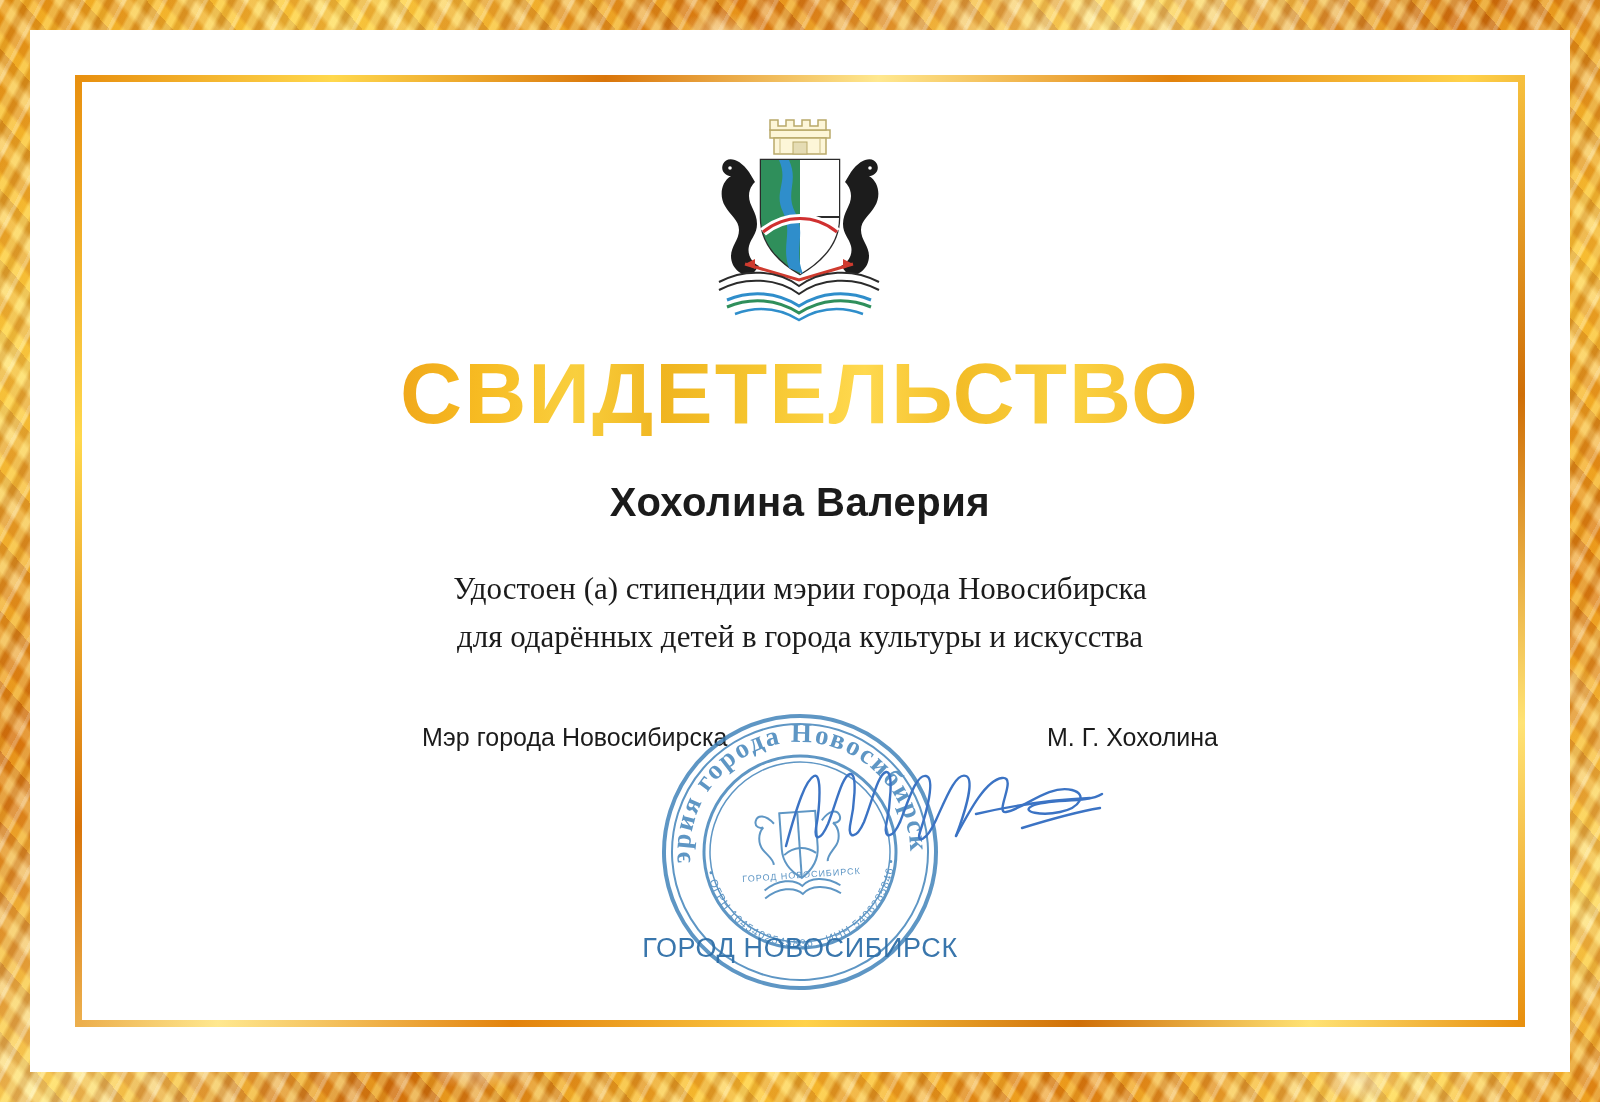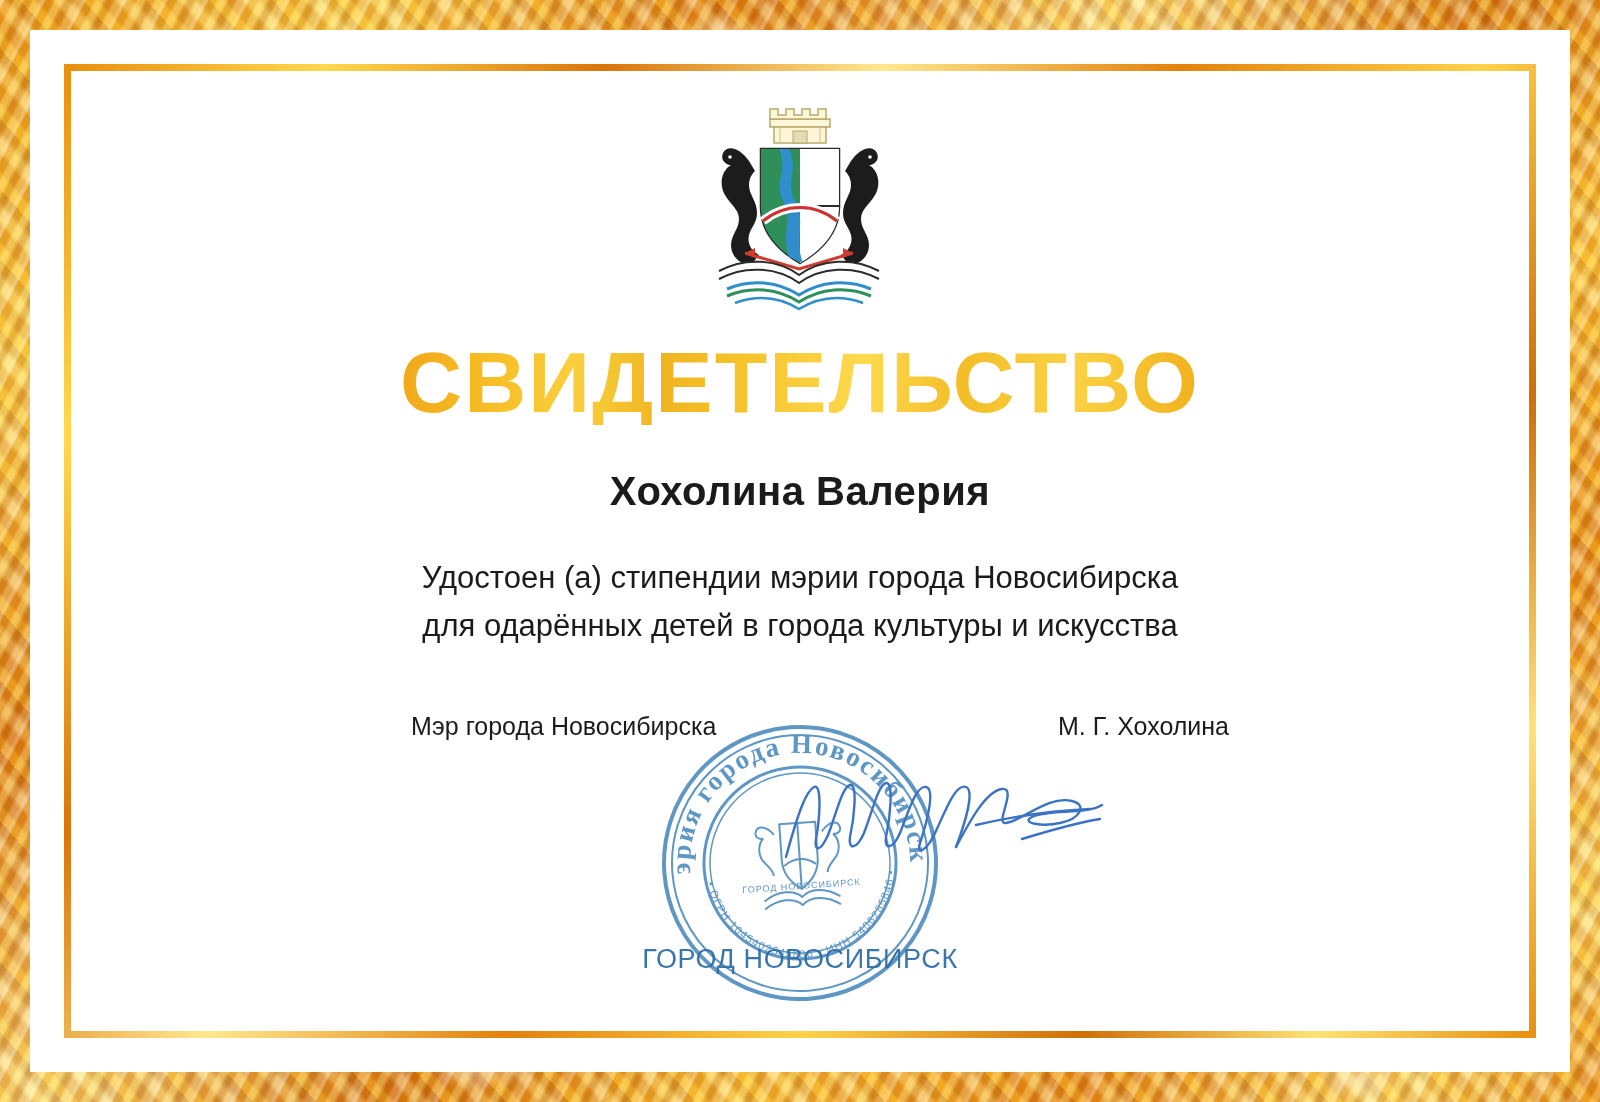--- a/index.html
+++ b/index.html
@@ -50,21 +50,21 @@
     padding: 30px;
   }
 
   
   .white-band {
     position: relative;
     width: 100%;
     height: 100%;
     box-sizing: border-box;
     background: #ffffff;
-    padding: 34px;
+    padding: 45px;
   }
 
   
   .gold-rule {
     position: relative;
     width: 100%;
     height: 100%;
     box-sizing: border-box;
     border: 7px solid transparent;
     border-image: linear-gradient(125deg,
@@ -125,21 +125,21 @@
 
   
   .body-text {
     margin-top: 40px;
     text-align: center;
     font-size: 31px;
     line-height: 1.55;
     color: #1b1b1b;
     max-width: 1020px;
   }
-  .body-text div { white-space: nowrap; }
+  .body-text div { white-space: nowrap; font-family: Liberation Serif, serif; }
 
   
   .sign-row {
     position: relative;
     width: 100%;
     margin-top: 62px;
     display: flex;
     justify-content: space-between;
     align-items: flex-start;
     padding: 0 30px;

